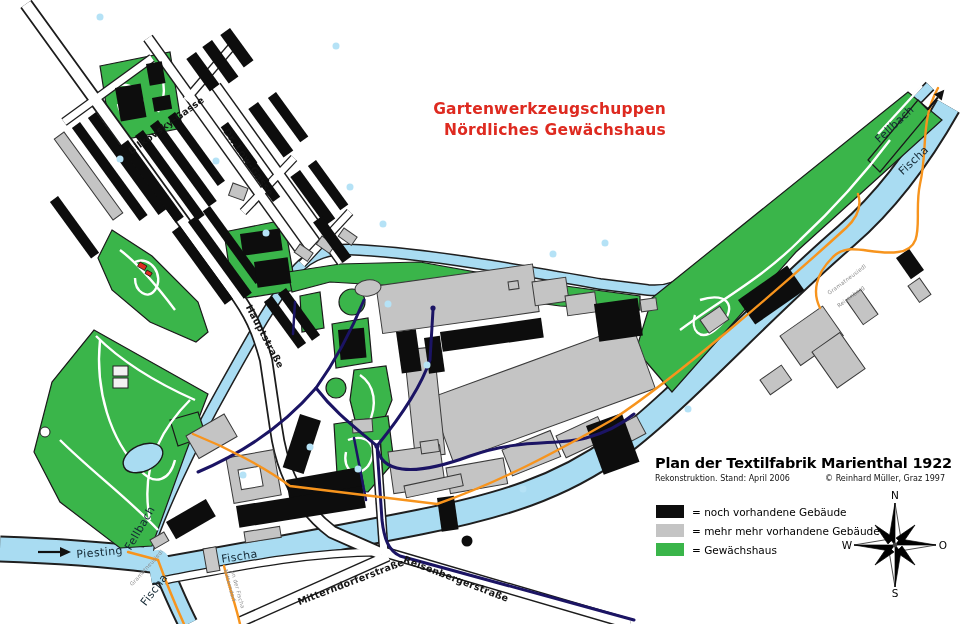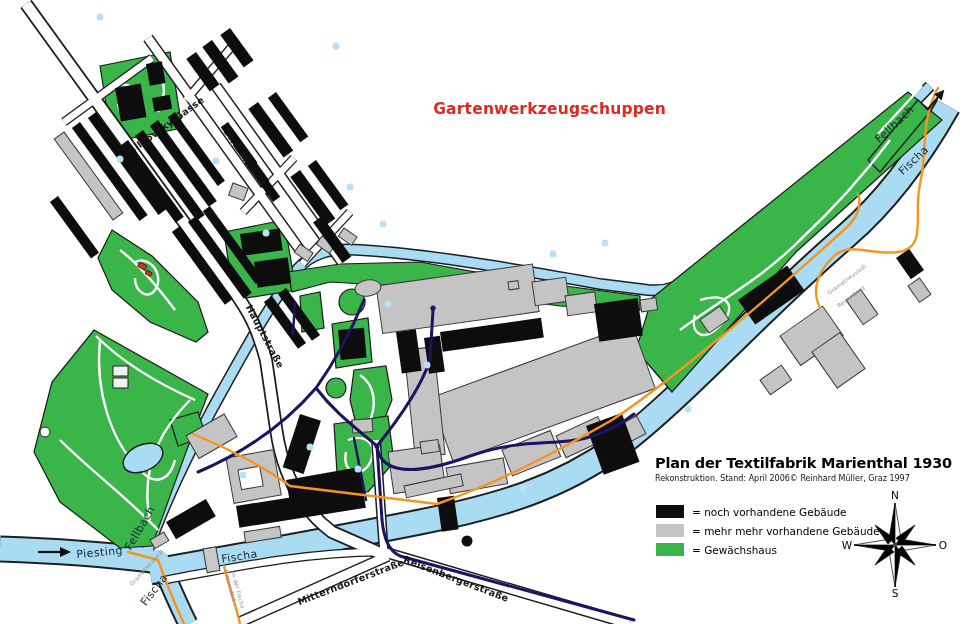--- a/index.html
+++ b/index.html
@@ -4,21 +4,21 @@
 <style>
   html,body{margin:0;padding:0;background:#ffffff;}
   .stage{position:relative;width:980px;height:624px;background:#fff;overflow:hidden;
          font-family:"DejaVu Sans","Liberation Sans",sans-serif;}
   .stage svg{display:block;}
   #mapsvg{position:absolute;left:0;top:0;}
   .annotation{position:absolute;left:398px;top:99px;width:268px;text-align:right;
       color:#de2a20;font-weight:bold;font-size:15.5px;line-height:1.38;letter-spacing:.2px;}
   .titleblock{position:absolute;left:655px;top:455px;width:290px;}
   .titleblock .t{font-size:14.5px;font-weight:bold;color:#000;letter-spacing:-0.2px;white-space:nowrap;}
-  .titleblock .subs{display:flex;justify-content:flex-start;font-size:8px;color:#111;margin-top:3px;}
+  .titleblock .subs{display:flex;justify-content:space-between;font-size:8px;color:#111;margin-top:3px;}
   .legend{position:absolute;left:656px;top:499px;}
   .legend .row{display:flex;align-items:flex-end;height:19px;}
   .legend .sw{width:28px;height:13px;margin-right:8px;flex:0 0 auto;}
   .legend .lb{font-size:10.5px;color:#000;white-space:nowrap;}
   .compass{position:absolute;left:840px;top:489px;width:110px;height:110px;}
   .cletter{font-size:10.5px;fill:#000;}
   text{user-select:none;}
   .street{font-size:9.5px;font-weight:600;fill:#141414;letter-spacing:.3px;}
   .river{font-size:11px;fill:#132733;letter-spacing:.4px;}
   .tiny{font-size:5.5px;fill:#8d8d8d;letter-spacing:.2px;}
@@ -261,24 +261,25 @@
     <text class="tiny" x="848" y="281" transform="rotate(-37 848 281)">Gramatneusiedl</text>
     <text class="tiny" x="852" y="298" transform="rotate(-37 852 298)">Reisenberg</text>
     <text class="tiny" x="148" y="569" transform="rotate(-48 148 569)">Gramatneusiedl</text>
     <text class="tiny" x="228" y="586" transform="rotate(75 228 586)">Mitterndorf</text>
     <text class="tiny" x="236" y="590" transform="rotate(75 236 590)">an der Fischa</text>
   </g>
 </svg>
 
 <div class="annotation">
   <div>Gartenwerkzeugschuppen</div>
+  <div>Nördliches Gewächshaus</div>
 </div>
 
 <div class="titleblock">
-  <div class="t">Plan der Textilfabrik Marienthal 1930</div>
+  <div class="t">Plan der Textilfabrik Marienthal 1922</div>
   <div class="subs">
     <span>Rekonstruktion. Stand: April 2006</span>
     <span>© Reinhard Müller, Graz 1997</span>
   </div>
 </div>
 
 <div class="legend" id="legend">
       <div class="row">
         <div class="sw" style="background: rgb(13, 13, 13);"></div>
         <span class="lb">= noch vorhandene Gebäude</span>

